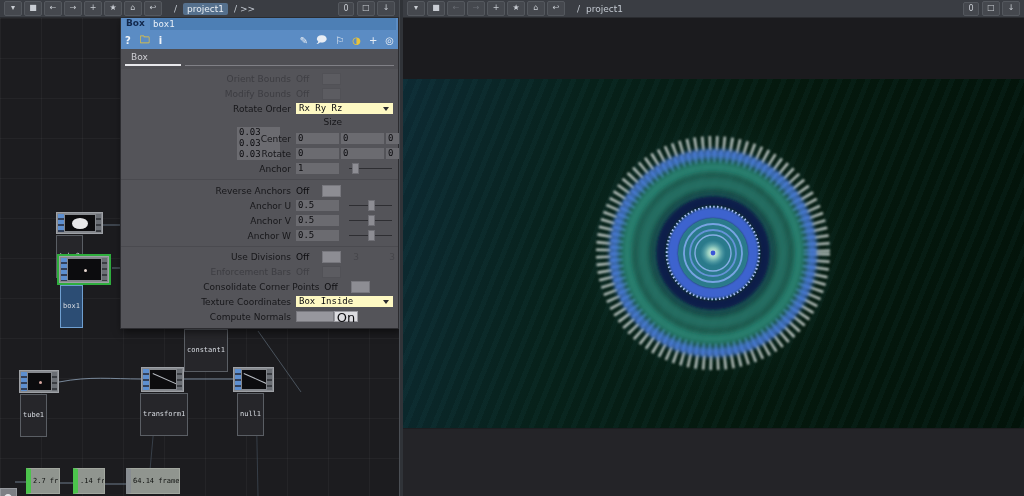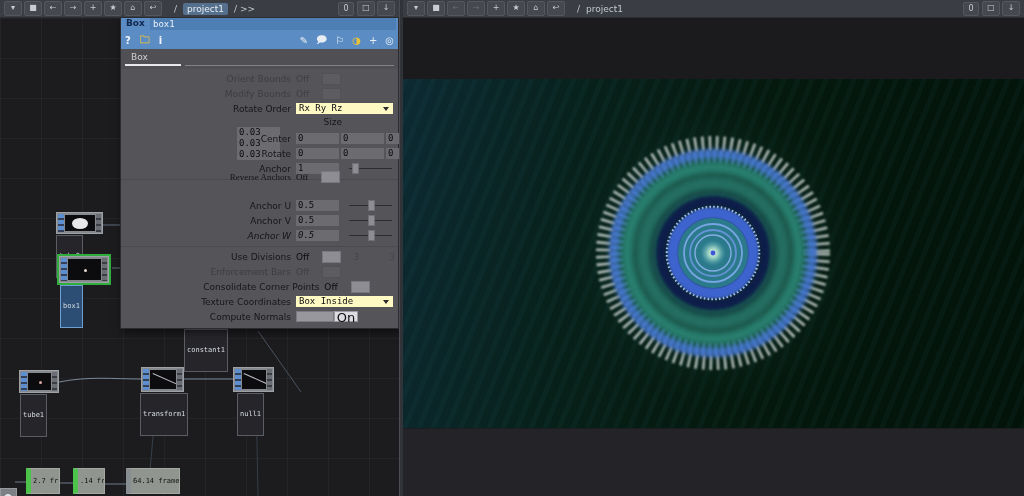--- a/index.html
+++ b/index.html
@@ -257,21 +257,21 @@
         <div class="prow" style="top:93px;">
           <span class="plabel">Anchor</span>
           <span class="pf">1</span>
           <span class="ptrack">
               <span class="ph" style="left:8%;"></span>
             </span>
         </div>
 
         <div class="gap1" style="top:110px;"></div>
 
-        <div class="prow" style="top:101px;font-family:Liberation Serif, serif;">
+        <div class="prow" style="top:115px;">
           <span class="plabel">Reverse Anchors</span>
           <span class="ptval">Off</span>
           <span class="ptbox"></span>
         </div>
 
         <div class="prow" style="top:130px;">
           <span class="plabel">Anchor U</span>
           <span class="pf">0.5</span>
           <span class="ptrack">
               <span class="ph" style="left:44%;"></span>
@@ -279,21 +279,21 @@
         </div>
 
         <div class="prow" style="top:145px;">
           <span class="plabel">Anchor V</span>
           <span class="pf">0.5</span>
           <span class="ptrack">
               <span class="ph" style="left:44%;"></span>
             </span>
         </div>
 
-        <div class="prow" style="top:160px;font-style:italic;">
+        <div class="prow" style="top:160px;">
           <span class="plabel">Anchor W</span>
           <span class="pf">0.5</span>
           <span class="ptrack">
               <span class="ph" style="left:44%;"></span>
             </span>
         </div>
 
         <div class="gap1" style="top:177px;"></div>
 
         <div class="prow" style="top:181px;">

